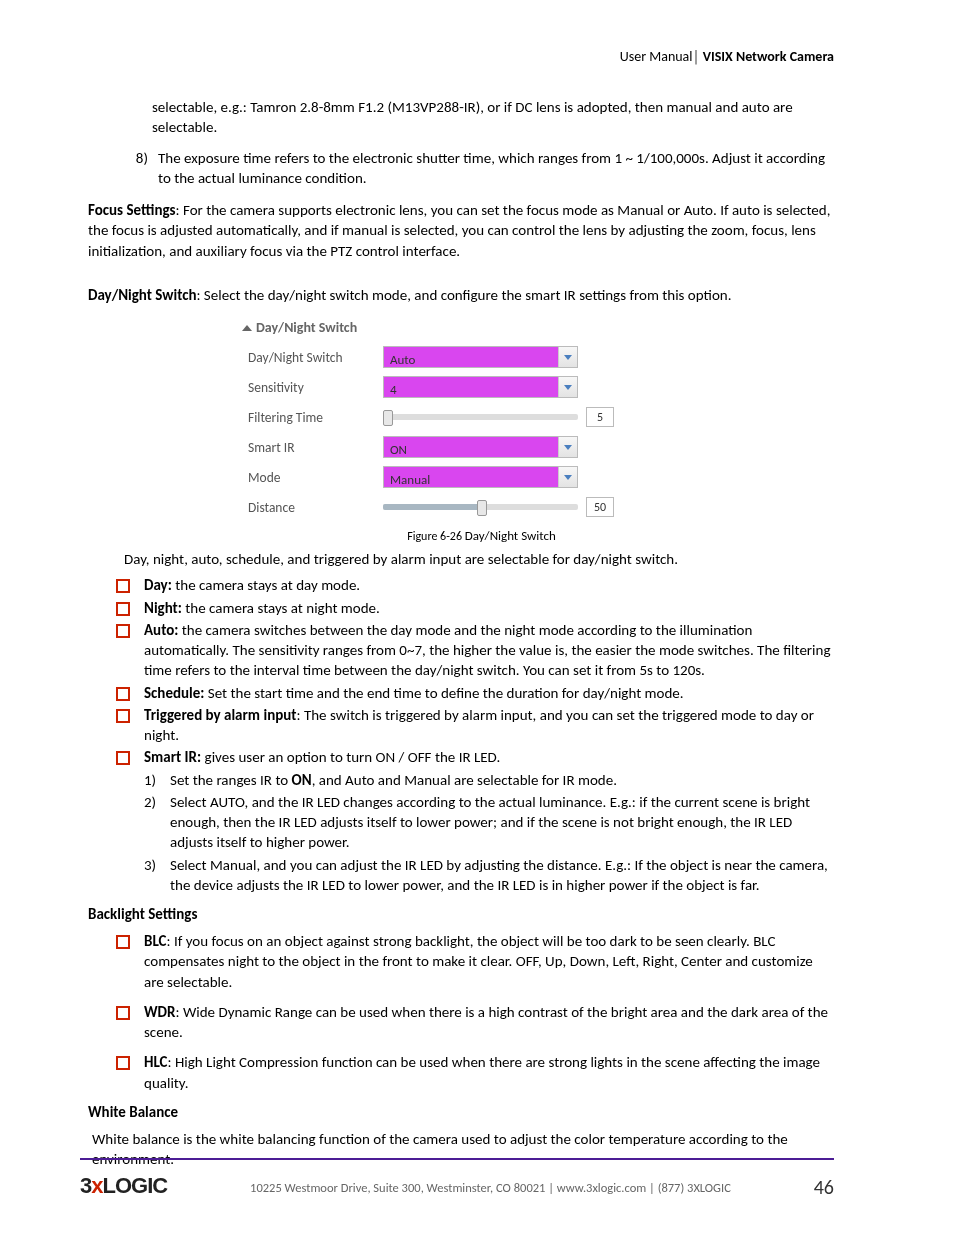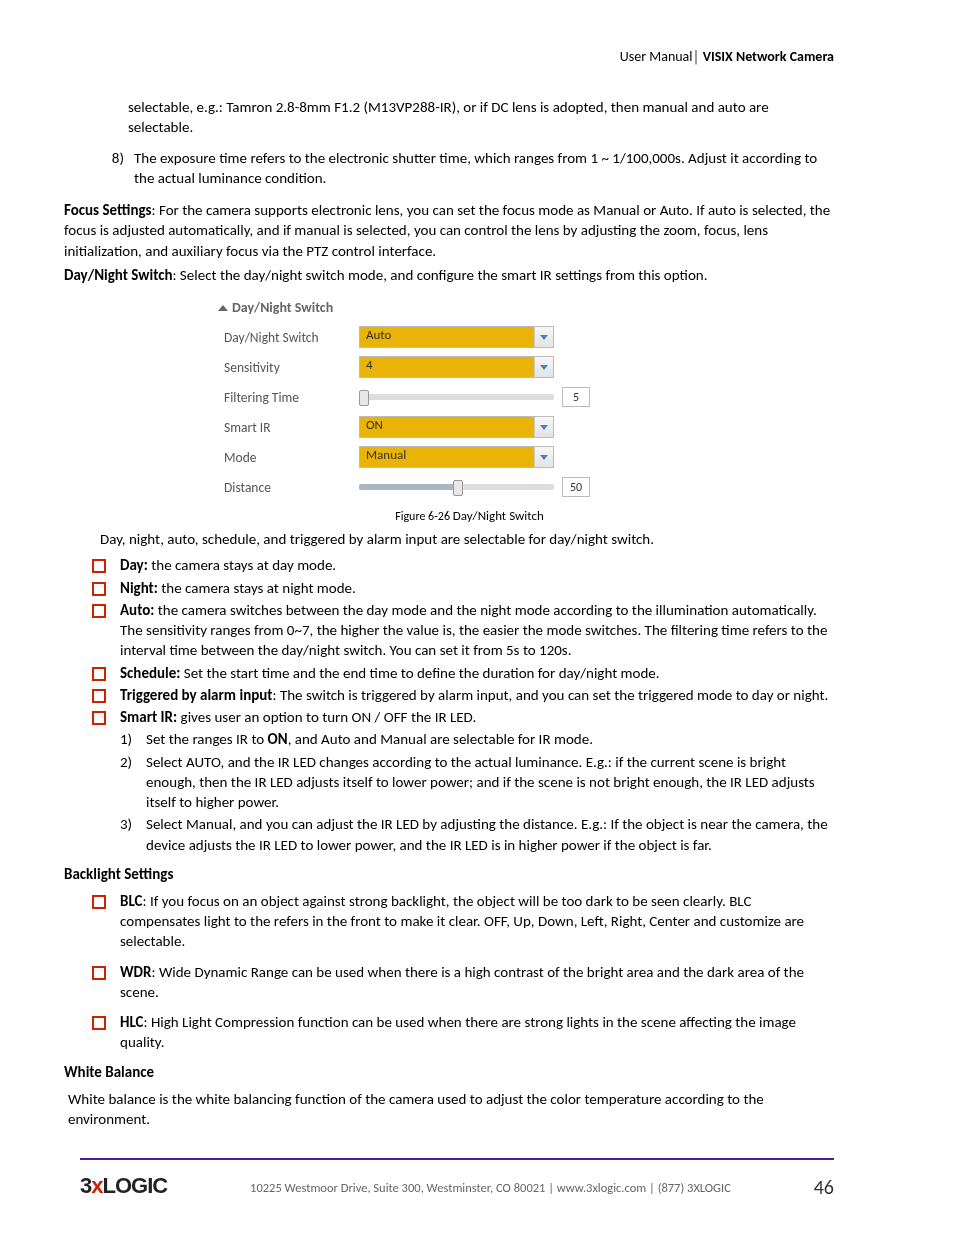--- a/index.html
+++ b/index.html
@@ -5,21 +5,21 @@
   body {
     margin: 0;
     padding: 0;
     font-family: Calibri, 'Segoe UI', Arial, sans-serif;
     font-size: 15px;
     color: #000;
     background: #fff;
     width: 954px;
   }
   .page {
-    padding: 48px 120px 10px 64px;
+    padding: 48px 120px 10px 88px;
     box-sizing: border-box;
     position: relative;
     min-height: 1200px;
   }
   .header {
     text-align: right;
     font-size: 14px;
     margin-bottom: 32px;
   }
   .header .bold { font-weight: bold; }
@@ -31,21 +31,21 @@
   .numbered {
     display: flex;
     margin-left: 28px;
     line-height: 1.35;
     margin-bottom: 12px;
   }
   .numbered .num { width: 32px; flex-shrink: 0; text-align: right; padding-right: 10px; }
   .numbered .txt { flex: 1; }
   .para {
     line-height: 1.35;
-    margin-bottom: 4px;
+    margin-bottom: 24px;
   }
   .bold { font-weight: bold; }
   .settings-panel {
     margin: 8px 0 6px 160px;
   }
   .panel-title {
     color: #666;
     font-weight: bold;
     font-size: 14px;
     margin-bottom: 6px;
@@ -64,23 +64,23 @@
     display: flex;
     align-items: center;
     height: 30px;
     font-size: 13.5px;
     color: #555;
   }
   .row .label { width: 135px; color: #555; }
   .dropdown {
     width: 195px; height: 22px;
     border: 1px solid #bbb;
-    background: #eab308;
-    display: flex;
-    align-items: flex-start;
+    background: #d946ef;
+    display: flex;
+    align-items: flex-end;
     justify-content: space-between;
     padding: 0 0 0 6px;
     font-size: 13px;
     color: #333;
     box-sizing: border-box;
   }
   .dropdown .dd-btn {
     width: 18px; height: 20px;
     border-left: 1px solid #ccc;
     background: linear-gradient(#f7f7f7,#e3e3e3);
@@ -317,21 +317,21 @@
       <div class="snum">3)</div>
       <div class="stxt">Select Manual, and you can adjust the IR LED by adjusting the distance. E.g.: If the object is near the camera, the device adjusts the IR LED to lower power, and the IR LED is in higher power if the object is far.</div>
     </div>
   </div>
 
   <div class="section-head">Backlight Settings</div>
 
   <div class="bullet-list">
     <div class="bullet-item spaced">
       <div class="red-square"></div>
-      <div class="bullet-txt"><span class="bold">BLC</span><span>: If you focus on an object against strong backlight, the object will be too dark to be seen clearly. BLC compensates light to the refers in the front to make it clear. OFF, Up, Down, Left, Right, Center and customize are selectable.</span></div>
+      <div class="bullet-txt"><span class="bold">BLC</span><span>: If you focus on an object against strong backlight, the object will be too dark to be seen clearly. BLC compensates night to the object in the front to make it clear. OFF, Up, Down, Left, Right, Center and customize are selectable.</span></div>
     </div>
     <div class="bullet-item spaced">
       <div class="red-square"></div>
       <div class="bullet-txt"><span class="bold">WDR</span><span>: Wide Dynamic Range can be used when there is a high contrast of the bright area and the dark area of the scene.</span></div>
     </div>
     <div class="bullet-item spaced">
       <div class="red-square"></div>
       <div class="bullet-txt"><span class="bold">HLC</span><span>: High Light Compression function can be used when there are strong lights in the scene affecting the image quality.</span></div>
     </div>
   </div>

